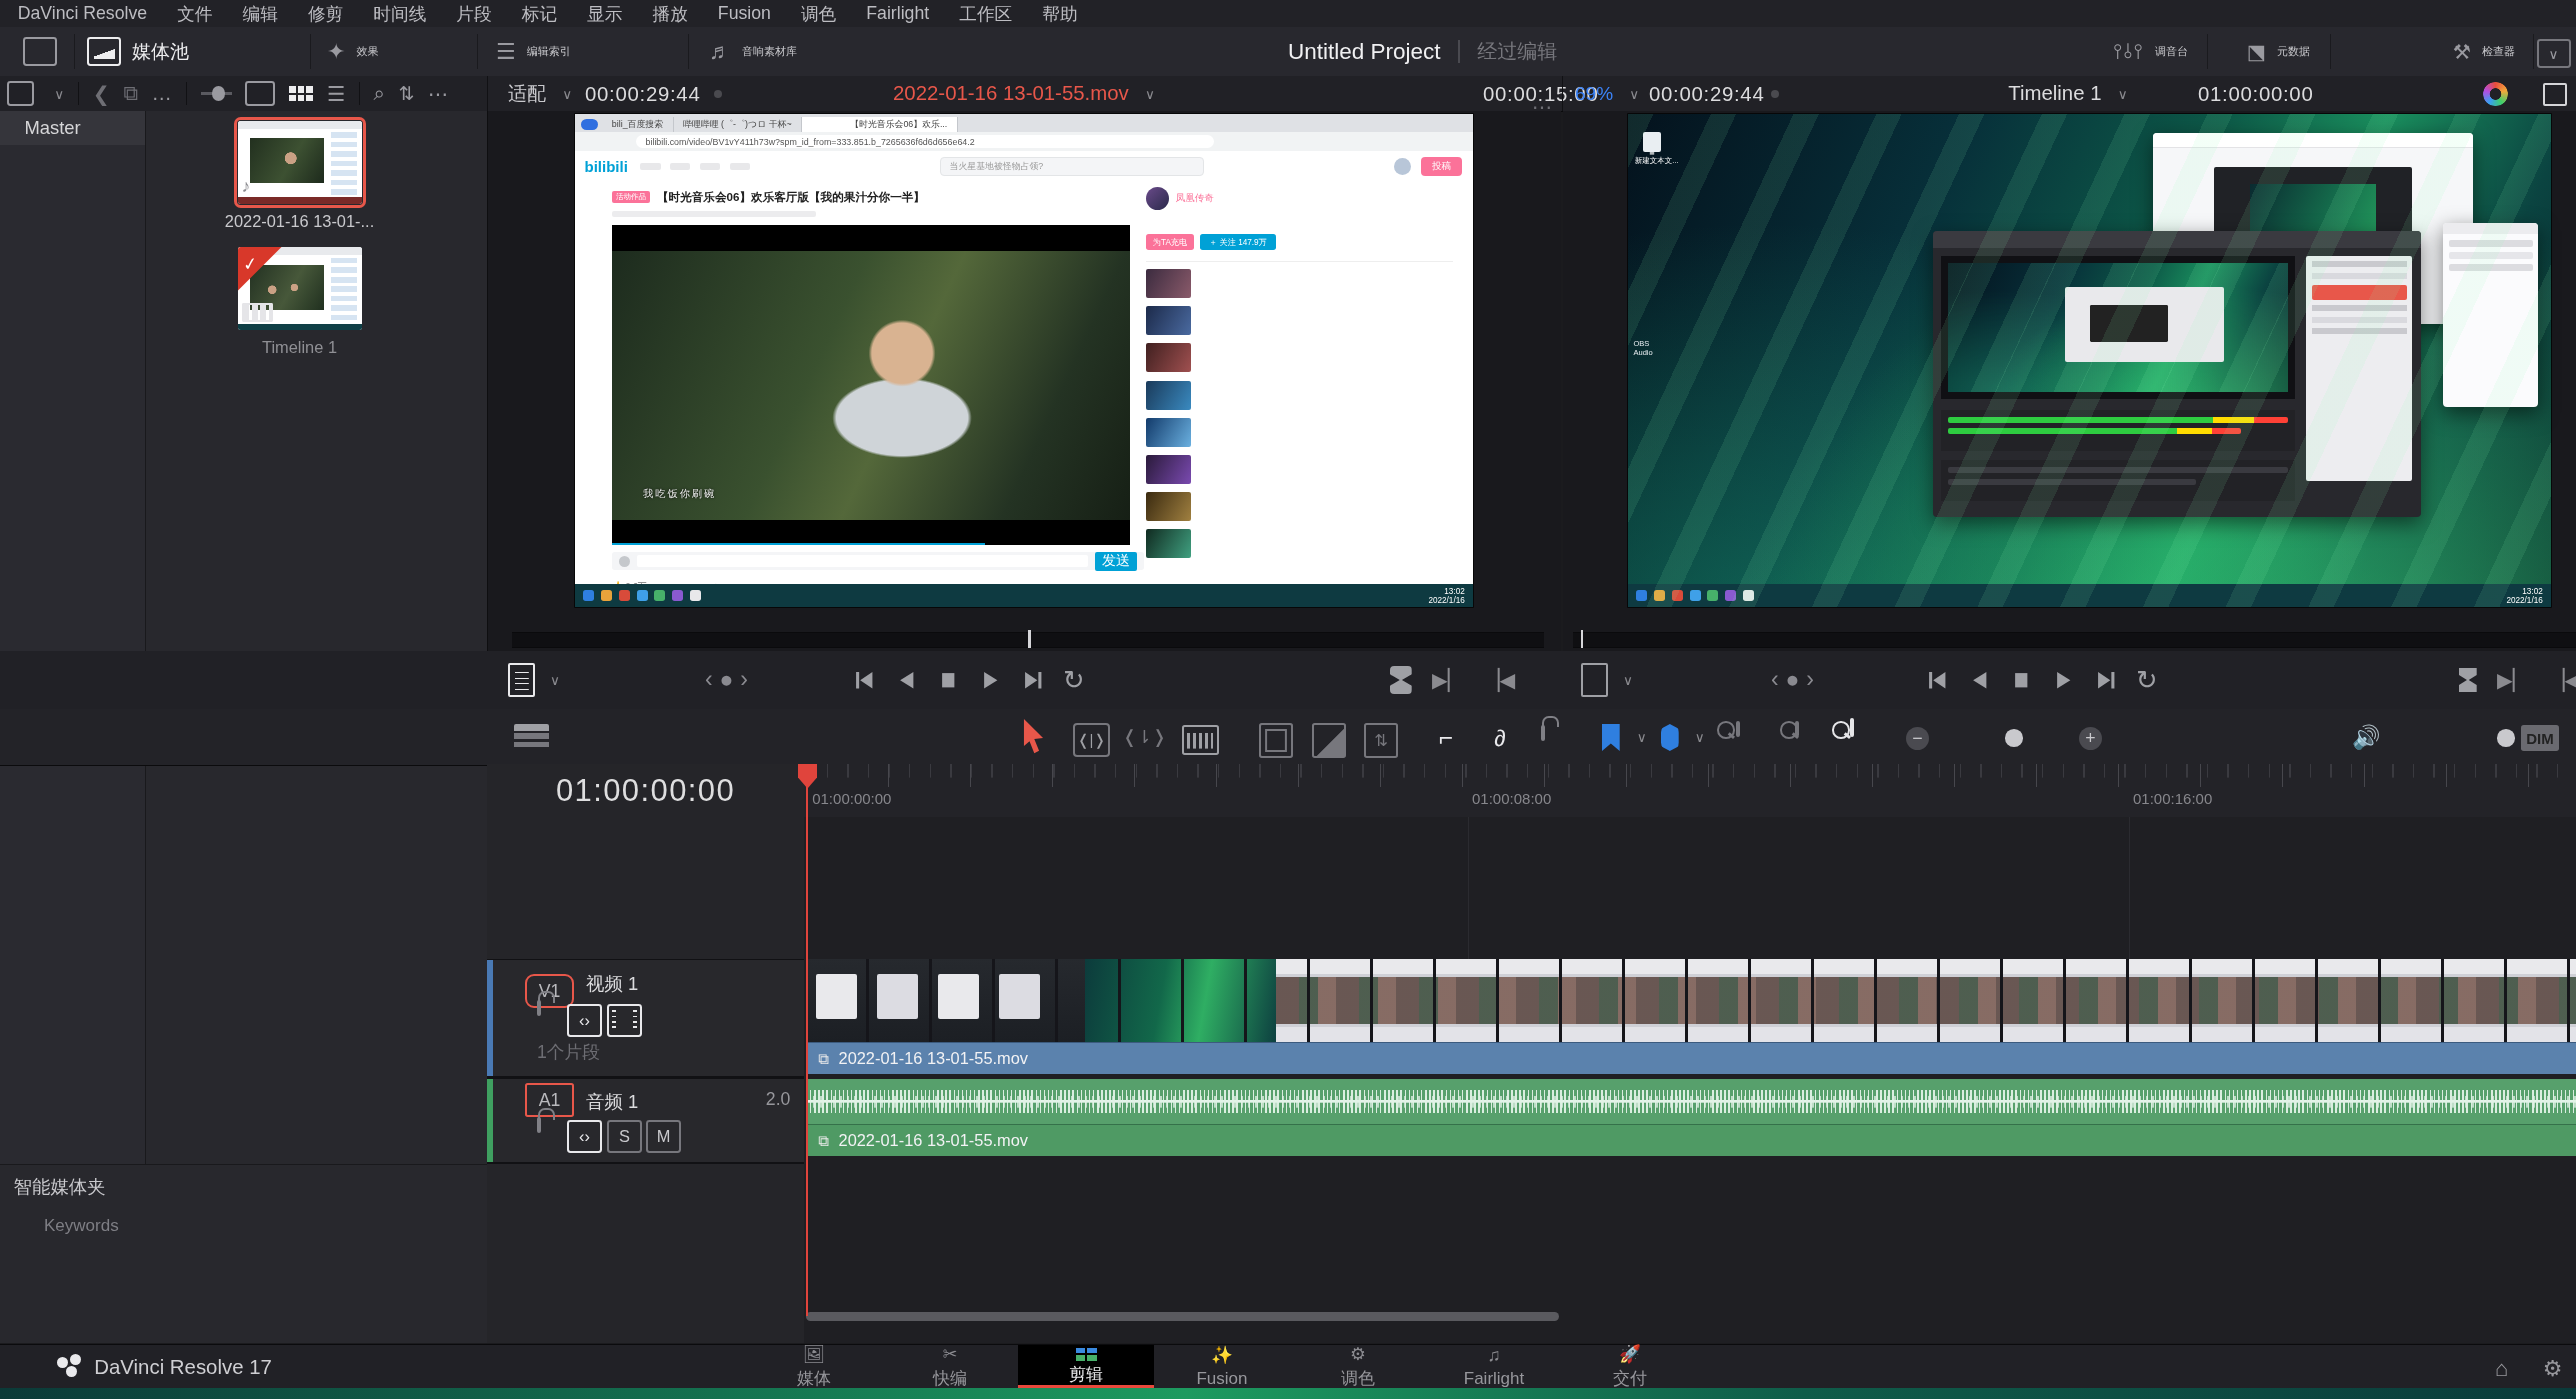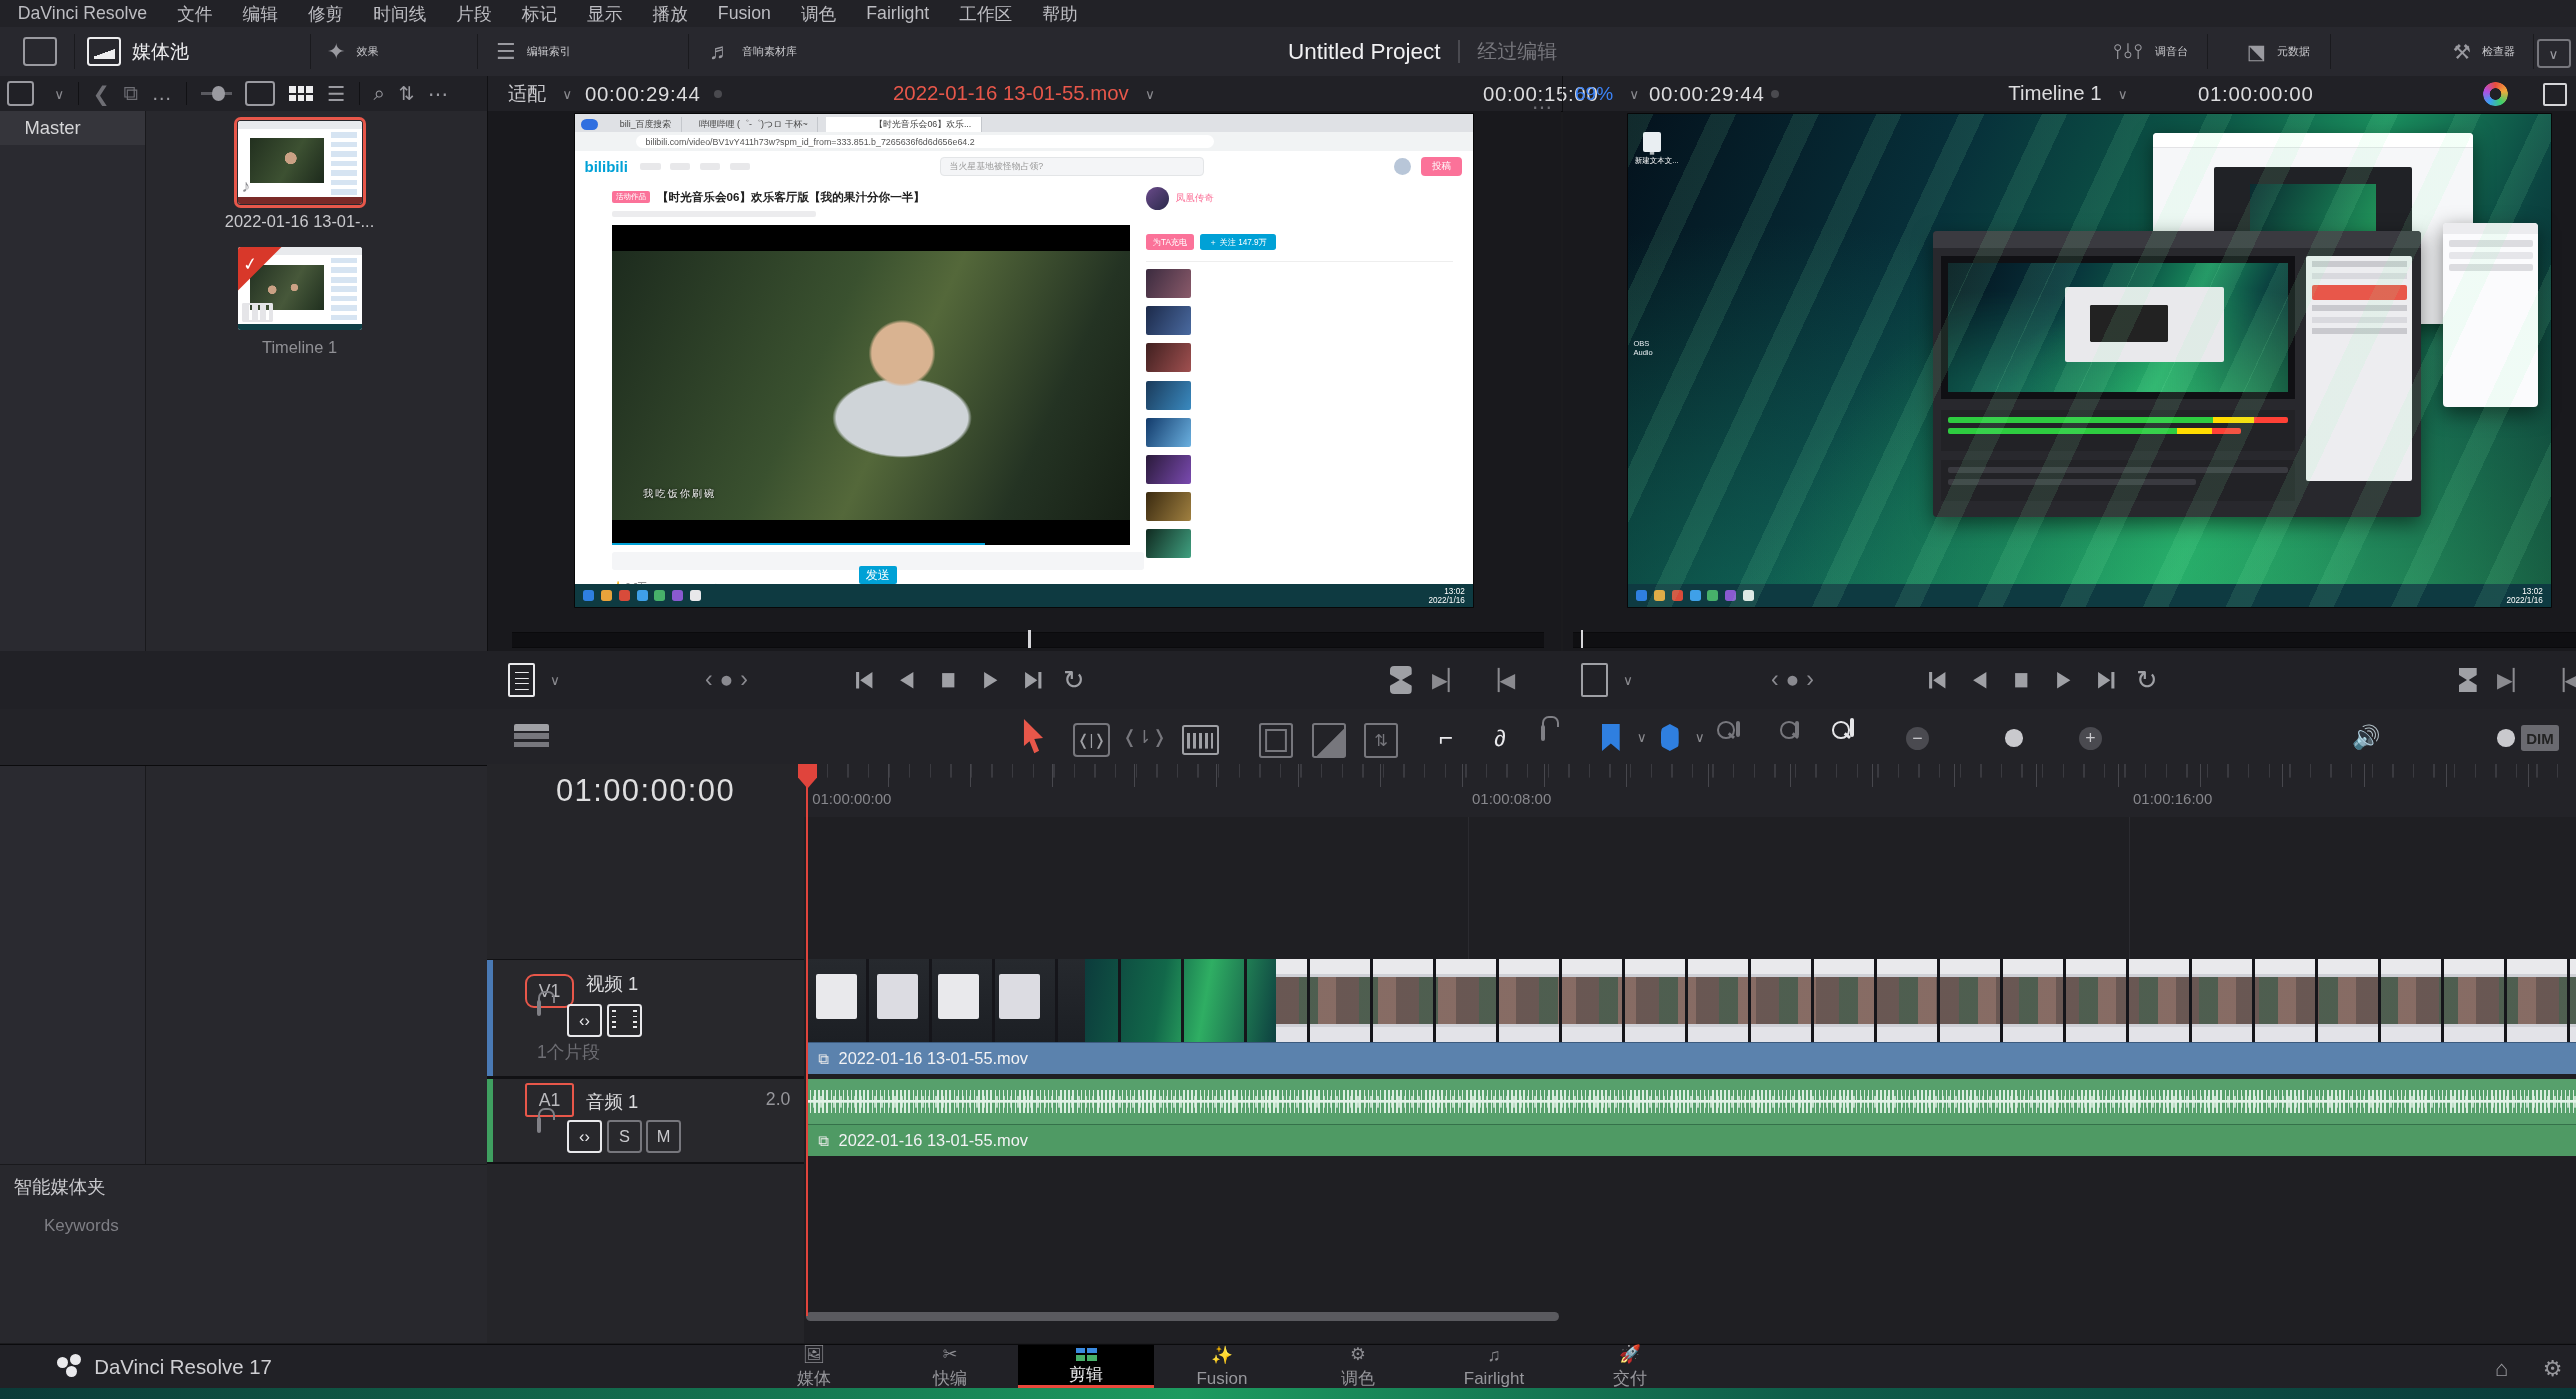--- a/index.html
+++ b/index.html
@@ -38,21 +38,21 @@
   .mini-video{position:absolute;left:12.3px;top:17.7px;width:74px;height:45px;background:
      radial-gradient(circle at 55% 45%,#caa184 0 12%,transparent 13%),
      linear-gradient(120deg,#22301f,#3d5132 55%,#1d2a1c);}
   .mini-side{position:absolute;right:4.1px;top:11px;width:26px;bottom:6.8px;background:
      repeating-linear-gradient(#d6e4f2 0 5.5px,#fff 5.5px 9.5px);}
   .mini-bar{position:absolute;left:0;right:0;bottom:0;height:6.1px;background:#0f3f46;}
   
   .viewer{top:111px;height:540px;background:#19191d;}
   .screen{background:#ffffff;box-shadow:0 0 0 0.7px #000;}
   
-  .b-tabs{position:absolute;left:0;top:0;right:0;height:17.7px;background:#dfe1e5;display:flex;align-items:center;font-size:8.9px;color:#444;gap:8px;}
+  .b-tabs{position:absolute;left:0;top:0;right:0;height:17.7px;background:#dfe1e5;display:flex;align-items:center;font-size:8.9px;color:#444;}
   .b-tab{height:15px;margin-top:2.7px;padding:0 9.5px;display:flex;align-items:center;border-right:0.7px solid #c4c7cc;max-width:143px;overflow:hidden;white-space:nowrap;}
   .b-addr{position:absolute;left:0;top:17.7px;right:0;height:19px;background:#f1f3f4;display:flex;align-items:center;}
   .b-url{margin-left:61px;background:#fff;border-radius:8.2px;height:13.6px;display:flex;align-items:center;padding:0 9.5px;font-size:8.9px;color:#555;width:559px;white-space:nowrap;overflow:hidden;}
   .b-site{position:absolute;left:0;top:37px;right:0;height:30px;background:#fff;border-bottom:0.7px solid #eee;display:flex;align-items:center;font-size:9.5px;color:#616161;}
   .b-logo{color:#00a1d6;font-weight:bold;font-size:15px;margin:0 12.3px 0 9.5px;}
   .b-search{background:#f4f5f7;border:0.7px solid #e3e5e7;border-radius:4.1px;height:17.7px;display:flex;align-items:center;padding:0 8.2px;color:#9a9a9a;font-size:8.9px;width:245px;}
   .b-upload{background:#fb7299;color:#fff;border-radius:4.1px;height:19px;padding:0 11px;display:flex;align-items:center;font-size:9.5px;}
   .v-player{position:absolute;background:#000;}
   .v-frame{position:absolute;left:0;right:0;top:8%;bottom:8%;background:
      radial-gradient(circle at 56% 38%,#d9b391 0 9%,transparent 10%),
@@ -326,21 +326,21 @@
         <div class="ab row" style="left:37px;top:8.2px;gap:6.8px;">
           <span style="background:#fb7299;color:#fff;font-size:7.5px;border-radius:2px;padding:1.4px 4.1px;">活动作品</span>
           <span style="font-size:11.6px;color:#212121;font-weight:bold;white-space:nowrap;">【时光音乐会06】欢乐客厅版【我的果汁分你一半】</span>
         </div>
         <div class="ab" style="left:37px;top:30px;width:204px;height:6.1px;background:#ececee;border-radius:2px;"></div>
         <div class="v-player" style="left:37px;top:44px;width:518px;height:320px;">
           <div class="v-frame"></div>
           <span class="v-sub">我吃饭你刷碗</span>
           <div style="position:absolute;left:0;right:28%;bottom:0;height:2.7px;background:#00a1d6;"></div>
         </div>
-        <div class="ab row" style="left:37px;top:371px;width:518px;height:17.7px;background:#f4f5f7;border-radius:2.7px;padding:0 6.8px;gap:6.8px;font-size:12px;color:#9a9a9a;flex-direction:column;">
+        <div class="ab row" style="left:37px;top:371px;width:518px;height:17.7px;background:#f4f5f7;border-radius:2.7px;padding:0 6.8px;gap:6.8px;font-size:14px;color:#9a9a9a;">
           <span style="width:11px;height:11px;border-radius:50%;background:#c5c8cc;"></span>
           <span style="flex:1;background:#fff;border-radius:2px;height:12.3px;"></span>
           <span style="background:#00a1d6;color:#fff;border-radius:2px;padding:0.7px 6.8px;">发送</span>
         </div>
         <div class="ab row" style="left:37px;top:399px;gap:17.7px;font-size:8.9px;color:#757575;">
           <span>👍 <span>2.6万</span></span>
           <span>◎ <span>7789</span></span>
           <span>★ <span>2853</span></span>
           <span>➦ <span>1292</span></span>
         </div>

